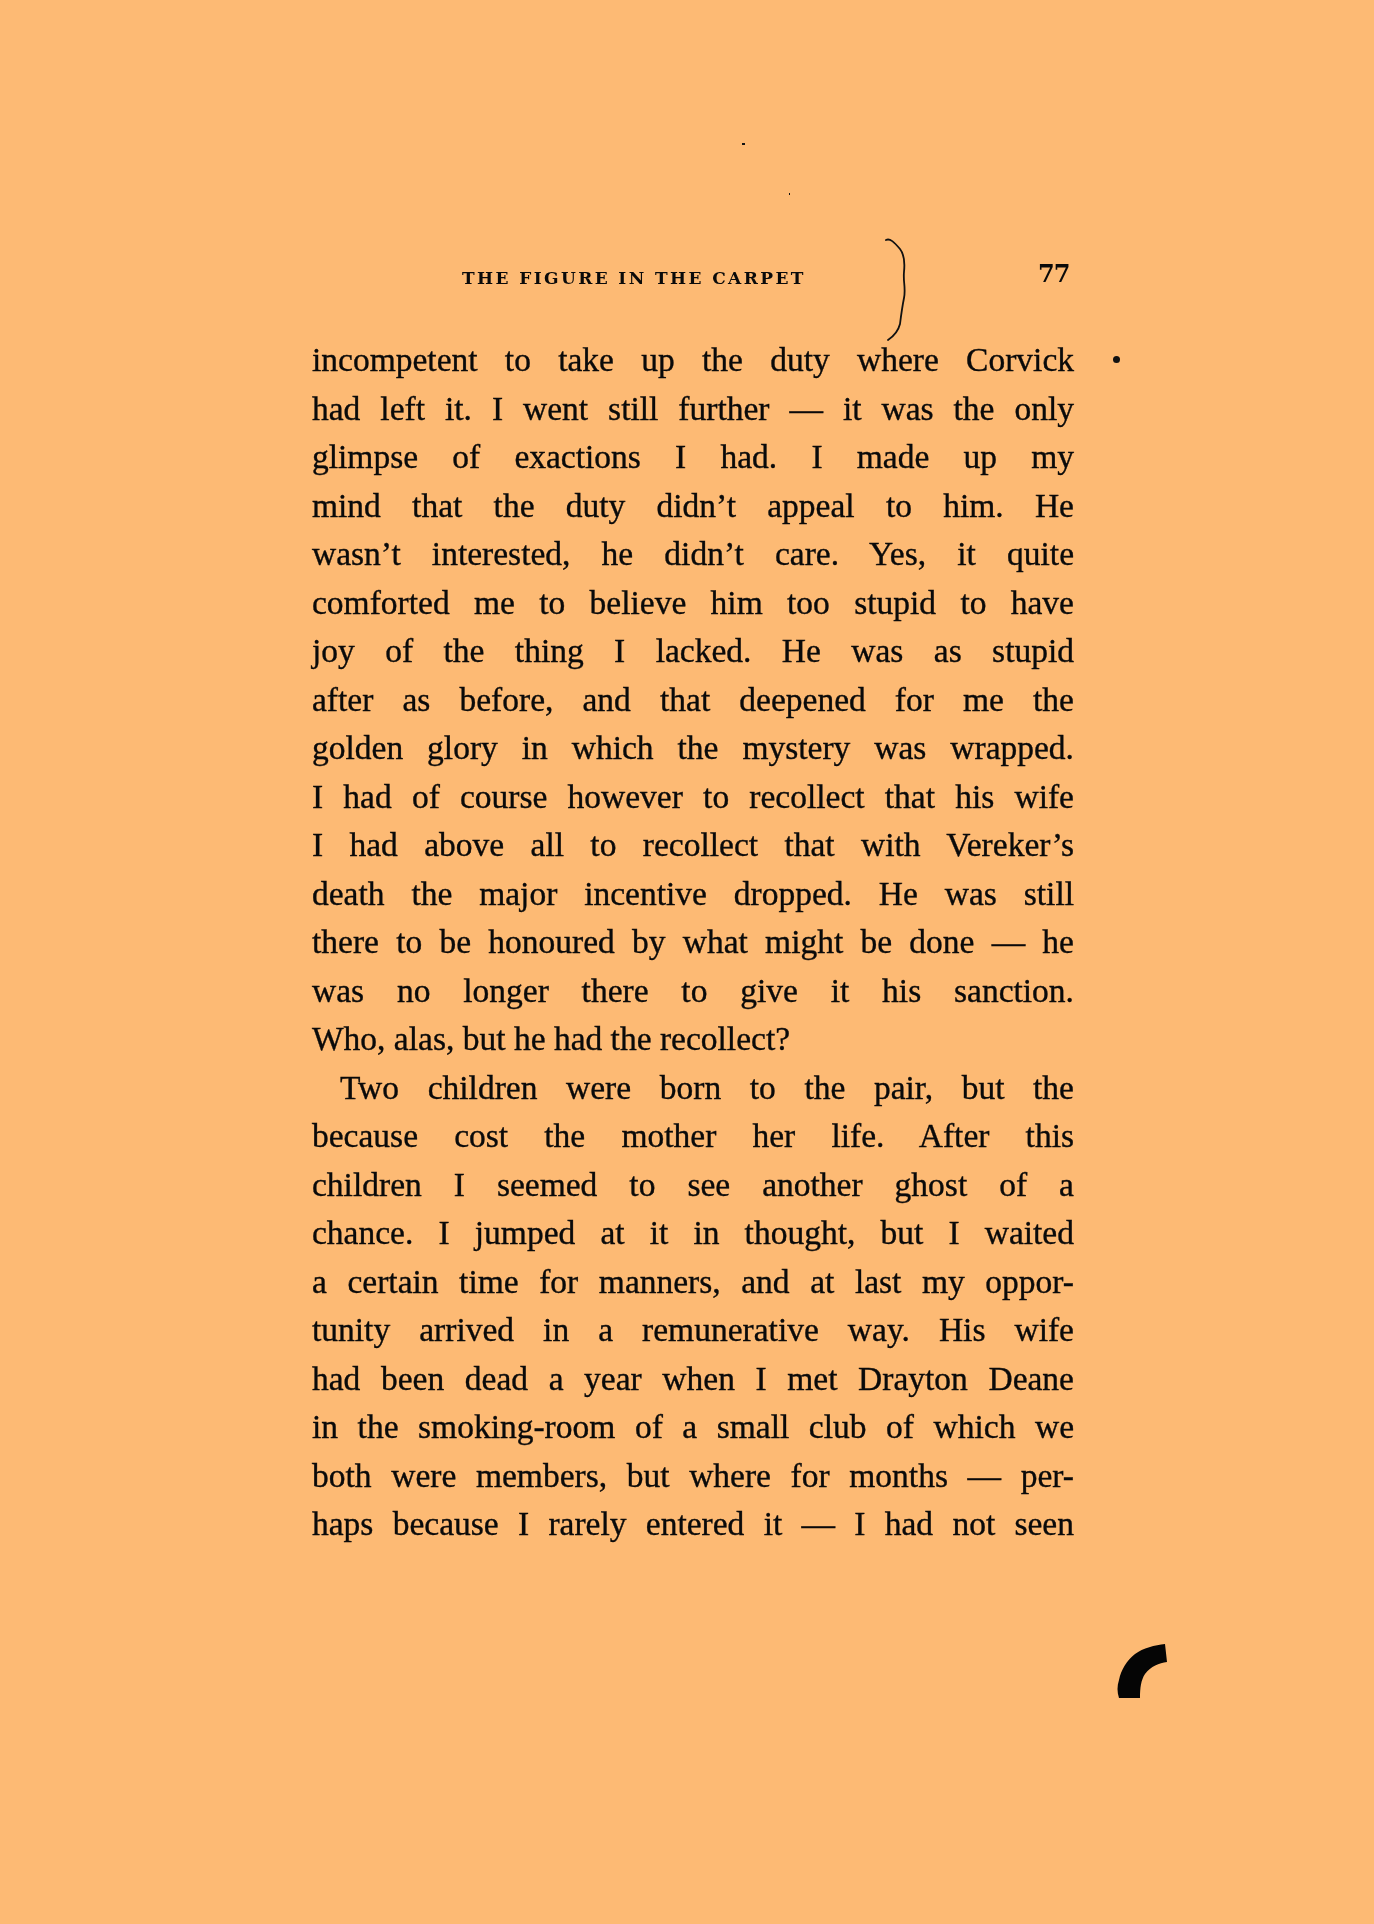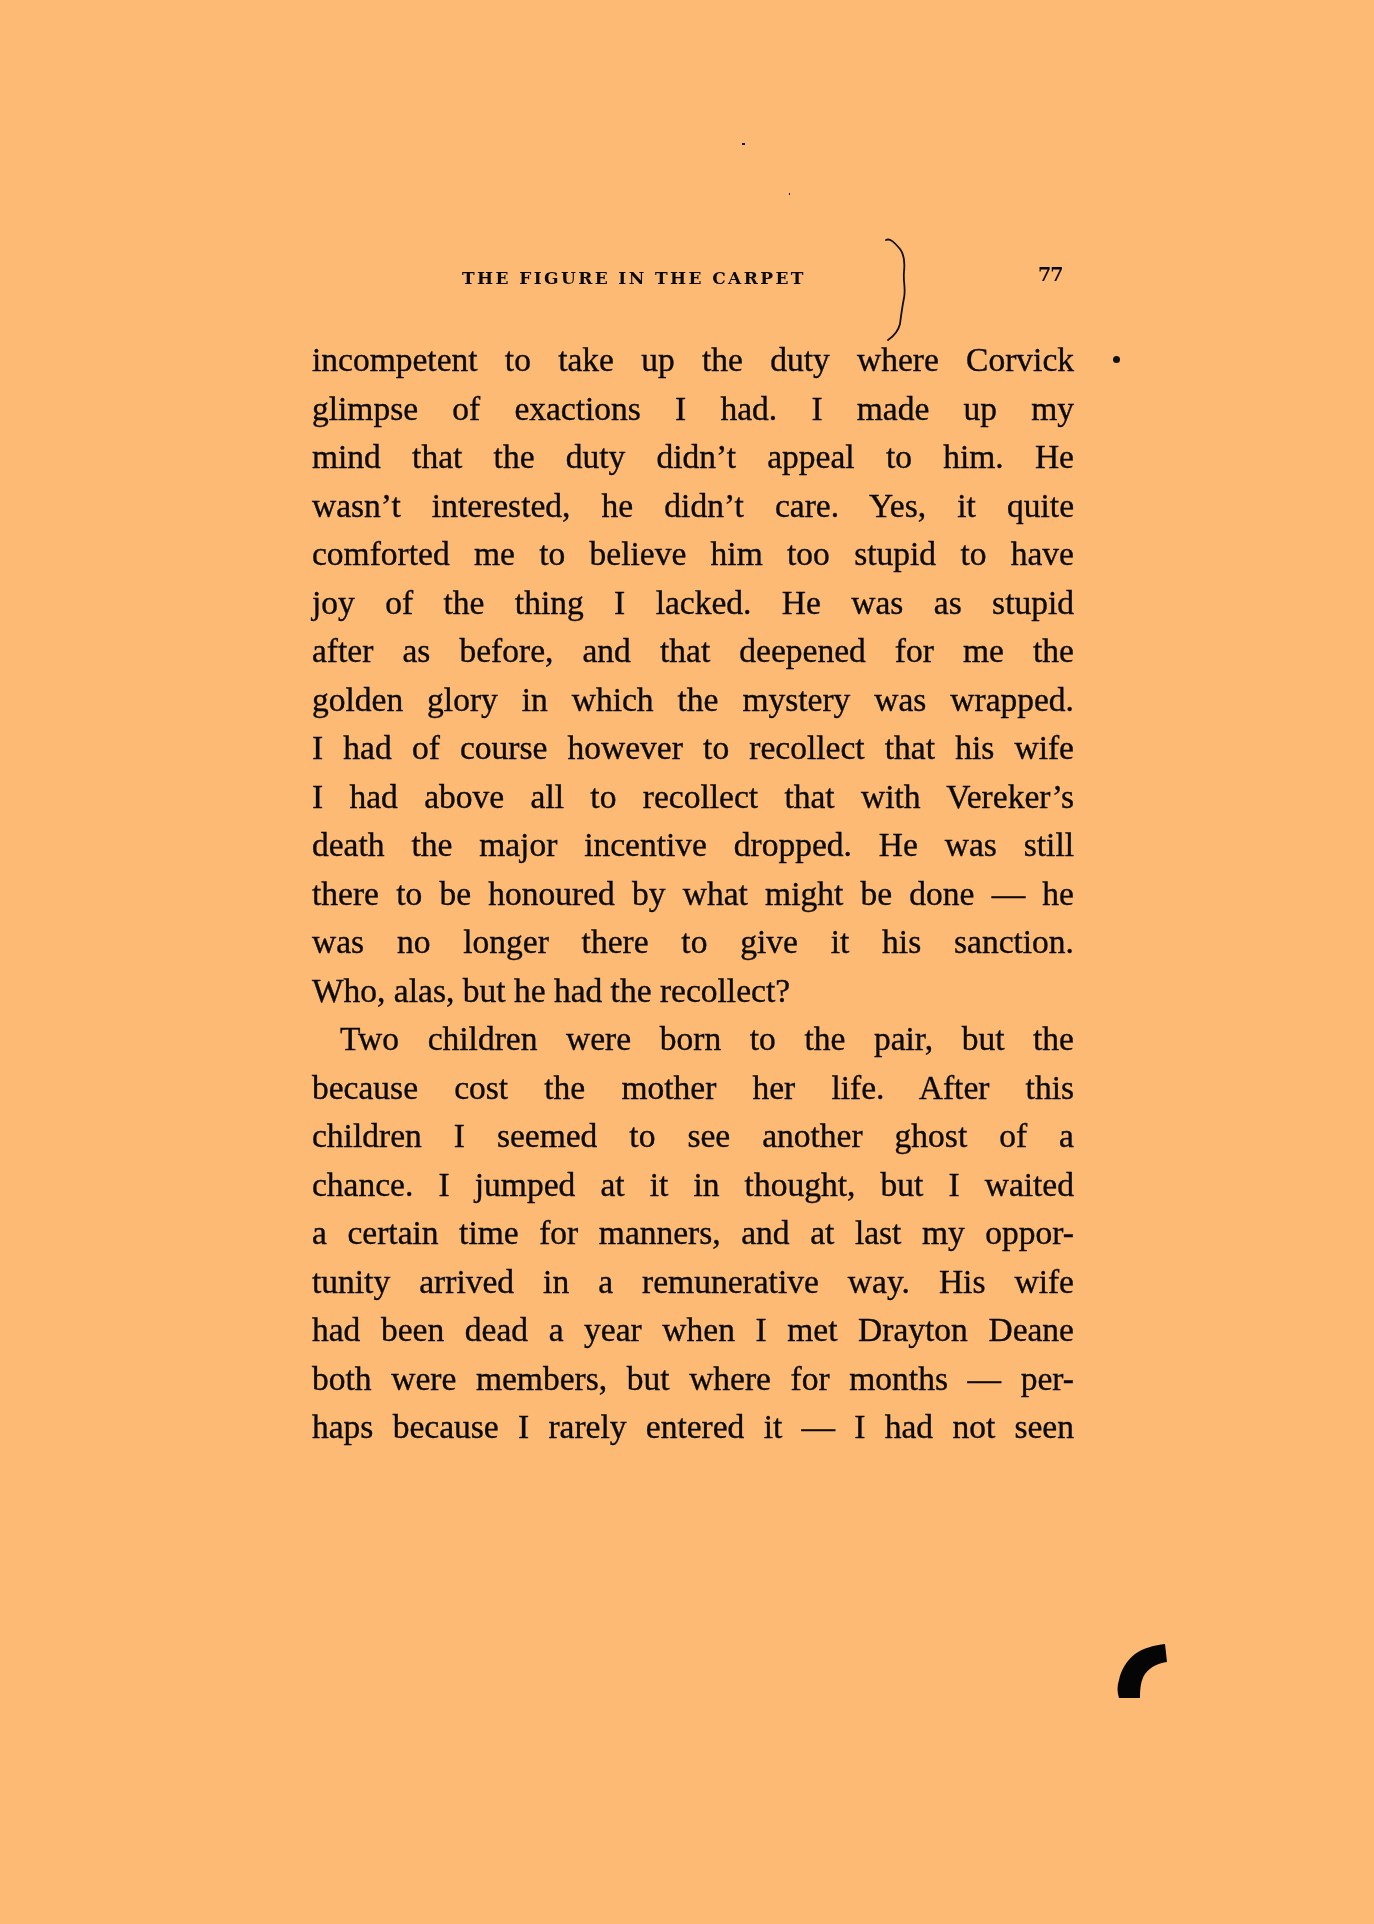--- a/index.html
+++ b/index.html
@@ -35,21 +35,21 @@
       line-height: 24px;
       white-space: nowrap;
       text-transform: uppercase;
     }
     .page-number {
       position: absolute;
       left: 1038px;
       top: 258px;
       font-family: "DejaVu Serif", serif;
       font-weight: bold;
-      font-size: 19px;
+      font-size: 24px;
       line-height: 32px;
       letter-spacing: -1px;
     }
     .body-text {
       position: absolute;
       left: 312px;
       top: 336px;
       width: 762px;
     }
     .line {
@@ -109,40 +109,42 @@
   <div class="page-number">77</div>
 
   <svg class="pencil-mark" viewBox="0 0 40 112">
     <path d="M8 8 C12 6, 16 10, 22 17 C26 22, 27 30, 26 40 C25 50, 28 56, 26 66 C24 76, 23 84, 22 92 C20 100, 16 104, 10 108" fill="none" stroke="#111" stroke-width="1.8" stroke-linecap="round"></path>
   </svg>
 
   <div class="stray-dot"></div>
 
   <div class="body-text">
     <span class="line">incompetent to take up the duty where Corvick</span>
+    <span class="line">had left it.  I went still further — it was the only</span>
     <span class="line">glimpse of exactions I had.  I made up my</span>
     <span class="line">mind that the duty didn’t appeal to him.  He</span>
     <span class="line">wasn’t interested, he didn’t care.  Yes, it quite</span>
     <span class="line">comforted me to believe him too stupid to have</span>
     <span class="line">joy of the thing I lacked.  He was as stupid</span>
     <span class="line">after as before, and that deepened for me the</span>
     <span class="line">golden glory in which the mystery was wrapped.</span>
     <span class="line">I had of course however to recollect that his wife</span>
     <span class="line">I had above all to recollect that with Vereker’s</span>
     <span class="line">death the major incentive dropped.  He was still</span>
     <span class="line">there to be honoured by what might be done — he</span>
     <span class="line">was no longer there to give it his sanction.</span>
     <span class="line last">Who, alas, but he had the recollect?</span>
     <span class="line indent">Two children were born to the pair, but the</span>
     <span class="line">because cost the mother her life.  After this</span>
     <span class="line">children I seemed to see another ghost of a</span>
     <span class="line">chance.  I jumped at it in thought, but I waited</span>
     <span class="line">a certain time for manners, and at last my oppor-</span>
     <span class="line">tunity arrived in a remunerative way.  His wife</span>
     <span class="line">had been dead a year when I met Drayton Deane</span>
+    <span class="line">in the smoking-room of a small club of which we</span>
     <span class="line">both were members, but where for months — per-</span>
     <span class="line">haps because I rarely entered it — I had not seen</span>
   </div>
 
   <svg class="ink-blot" viewBox="0 0 56 58">
     <path d="M50 2 L52 20 C44 21, 36 24, 30 32 C26 38, 25 46, 25 56 L4 56 C2 50, 2 44, 4 38 C6 28, 12 18, 20 12 C28 6, 40 3, 50 2 Z" fill="#050505"></path>
   </svg>
 
 </div>
 

